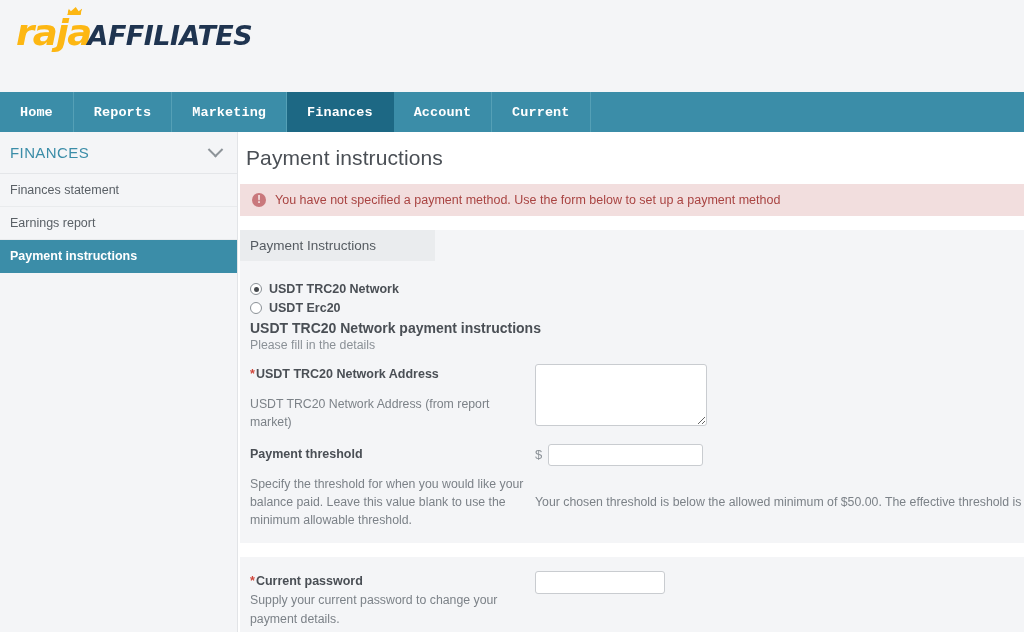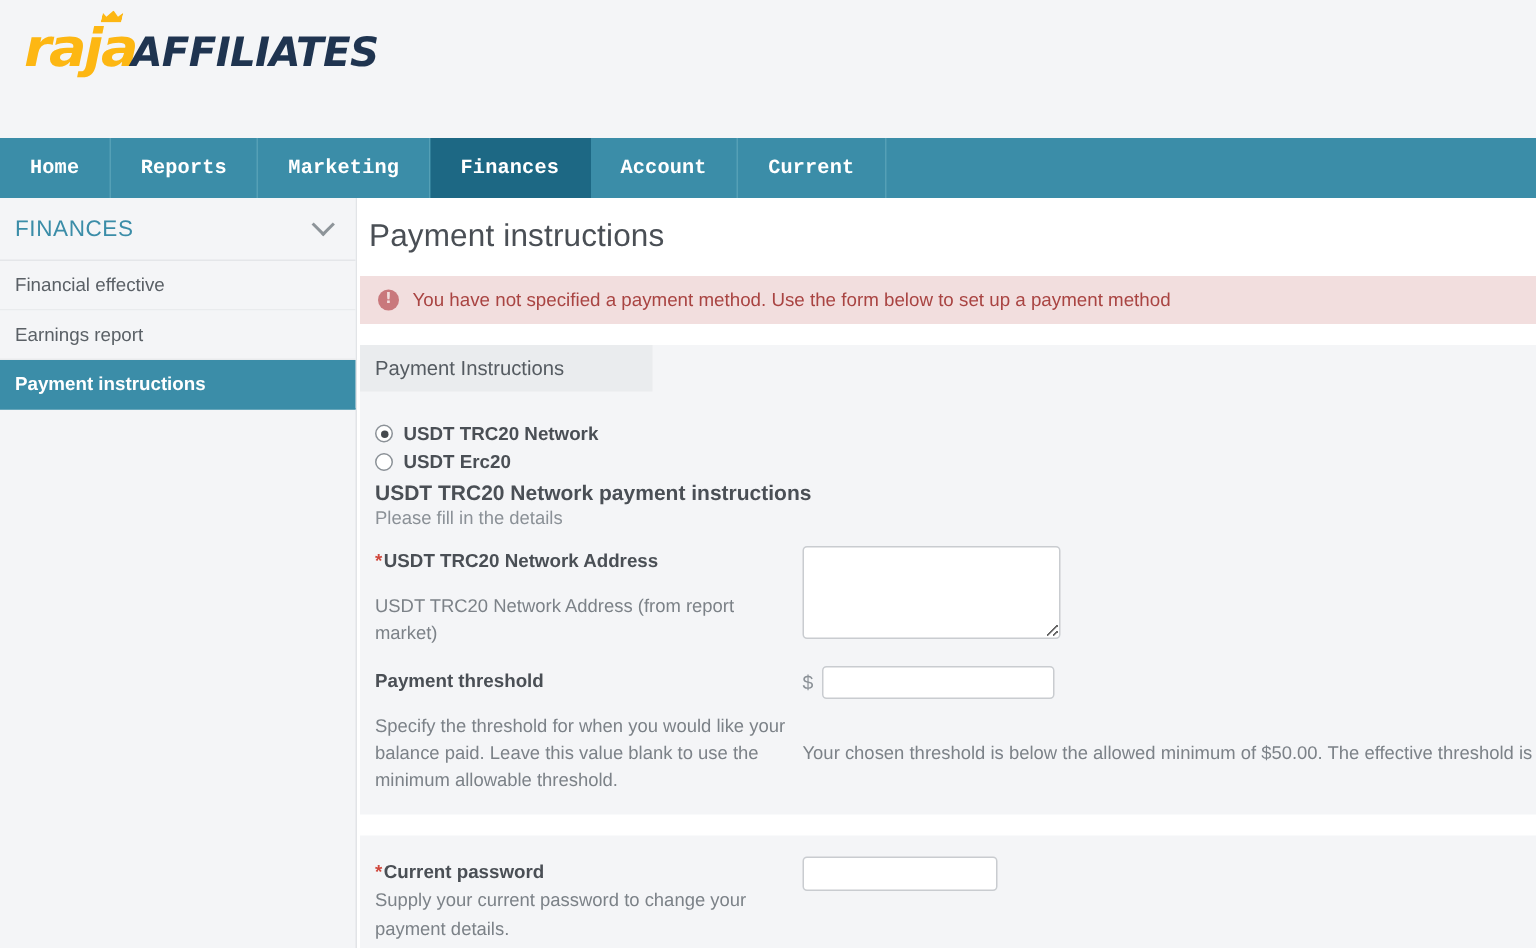--- a/index.html
+++ b/index.html
@@ -339,21 +339,21 @@
 </div>
 
 <div class="layout">
 
   <div class="sidebar">
     <div class="sidebar-header">
       <span>FINANCES</span>
       <span class="chev"></span>
     </div>
     <div class="sidebar-item">
-      <span>Financial effective</span>
+      <span>Finances statement</span>
     </div>
     <div class="sidebar-item">
       <span>Earnings report</span>
     </div>
     <div class="sidebar-item active">
       <span>Payment instructions</span>
     </div>
   </div>
 
   <div class="main">

